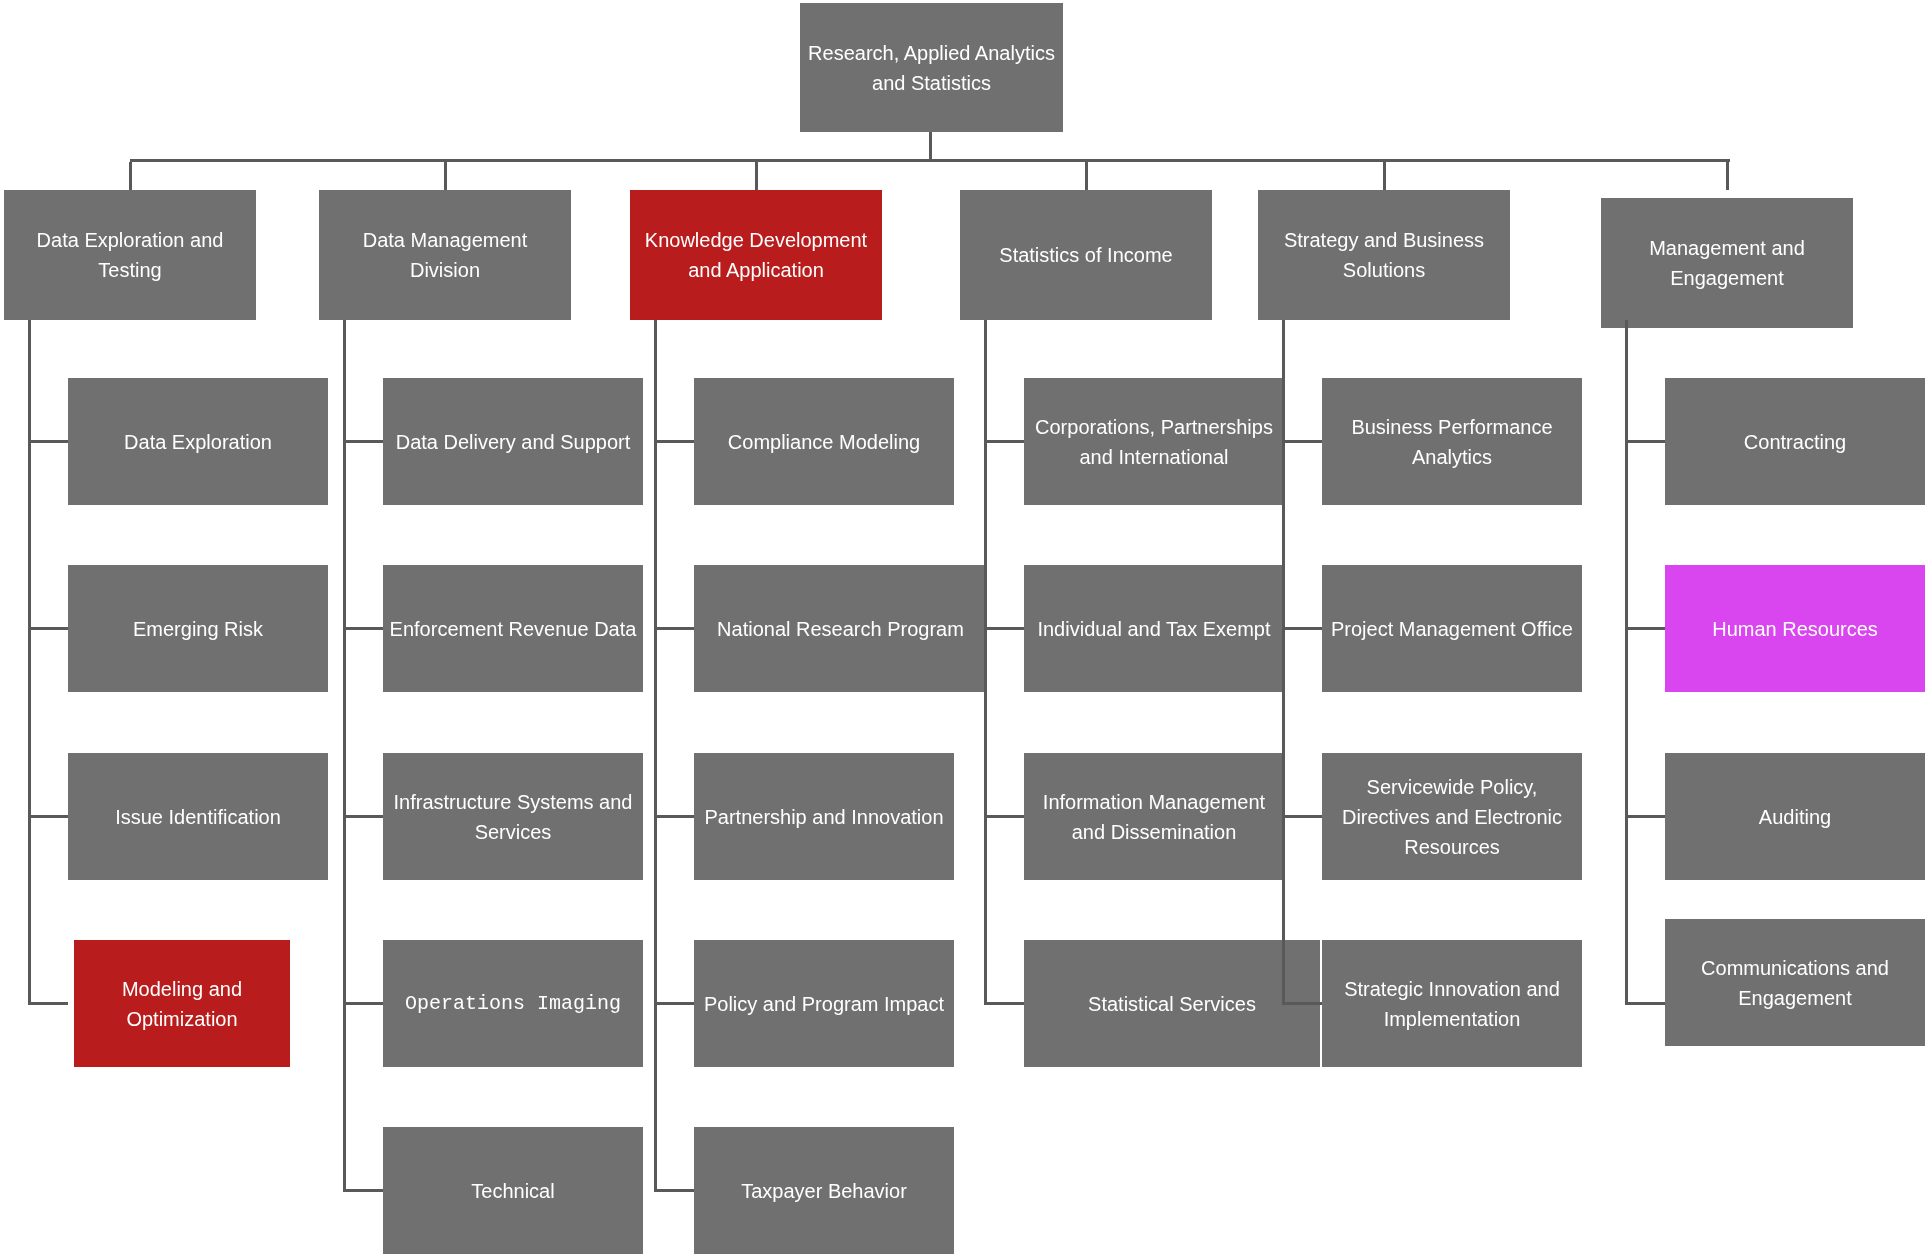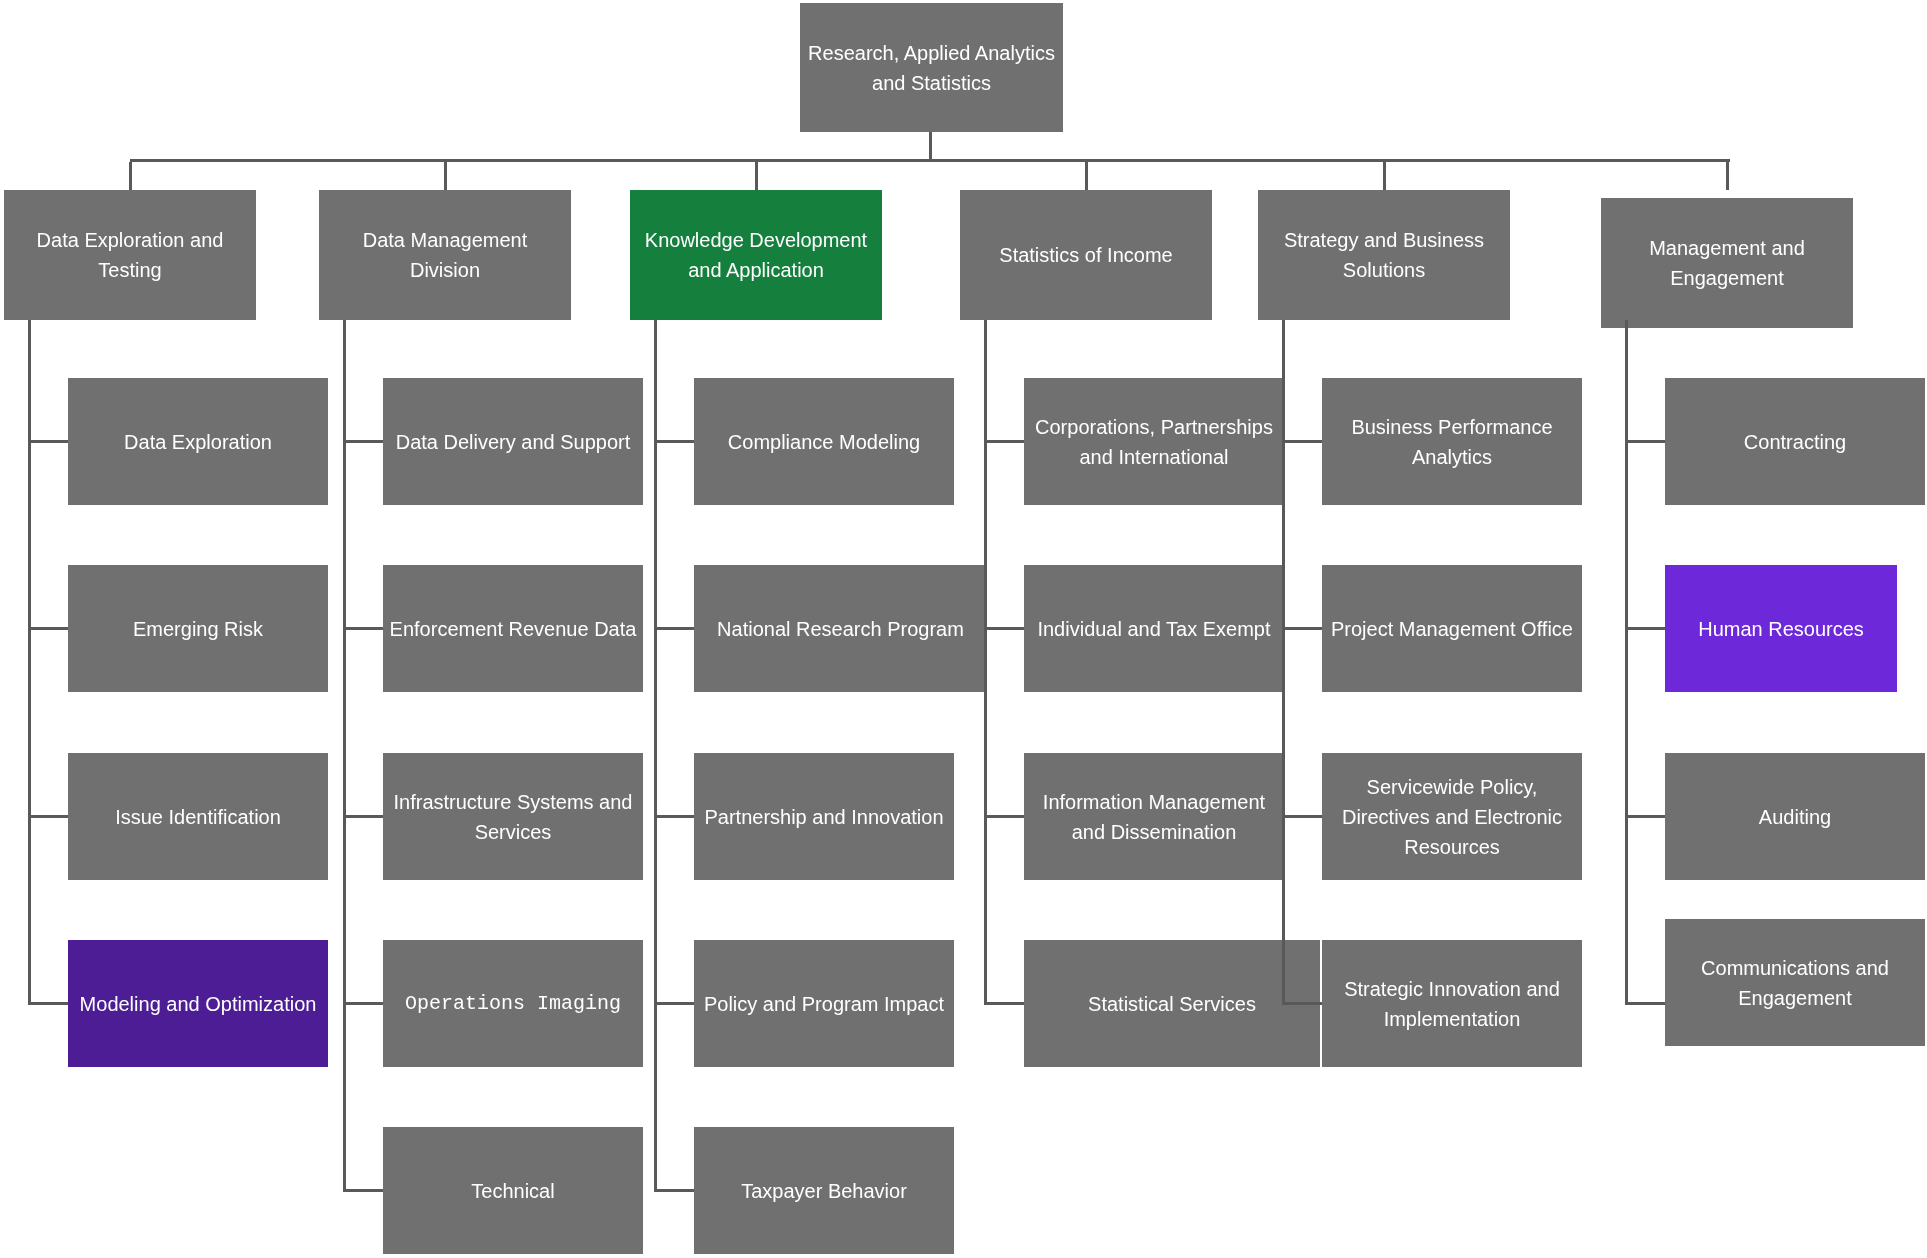--- a/index.html
+++ b/index.html
@@ -44,36 +44,36 @@
     <div class="line" style="left: 128.5px; top: 162px; width: 3px; height: 28px; background: rgb(89, 89, 89);"></div>
     <div class="box" style="left: 4px; top: 190px; width: 252px; height: 130px; background: rgb(112, 112, 112); color: rgb(255, 255, 255);">Data Exploration and Testing</div>
     <div class="line" style="left: 28px; top: 320px; width: 3px; height: 684.9px; background: rgb(89, 89, 89);"></div>
     <div class="line" style="left: 28px; top: 440px; width: 40px; height: 3px; background: rgb(89, 89, 89);"></div>
     <div class="box" style="left: 68px; top: 378px; width: 260px; height: 127px; background: rgb(112, 112, 112); color: rgb(255, 255, 255);">Data Exploration</div>
     <div class="line" style="left: 28px; top: 627px; width: 40px; height: 3px; background: rgb(89, 89, 89);"></div>
     <div class="box" style="left: 68px; top: 565px; width: 260px; height: 127px; background: rgb(112, 112, 112); color: rgb(255, 255, 255);">Emerging Risk</div>
     <div class="line" style="left: 28px; top: 815px; width: 40px; height: 3px; background: rgb(89, 89, 89);"></div>
     <div class="box" style="left: 68px; top: 753px; width: 260px; height: 127px; background: rgb(112, 112, 112); color: rgb(255, 255, 255);">Issue Identification</div>
     <div class="line" style="left: 28px; top: 1002px; width: 40px; height: 3px; background: rgb(89, 89, 89);"></div>
-    <div class="box" style="left: 68px; top: 940px; width: 260px; height: 127px; background: #4c1d95; color: rgb(255, 255, 255);">Modeling and Optimization</div>
+    <div class="box" style="left: 74px; top: 940px; width: 216px; height: 127px; background: #b91c1c; color: rgb(255, 255, 255);">Modeling and Optimization</div>
     <div class="line" style="left: 443.5px; top: 162px; width: 3px; height: 28px; background: rgb(89, 89, 89);"></div>
     <div class="box" style="left: 319px; top: 190px; width: 252px; height: 130px; background: rgb(112, 112, 112); color: rgb(255, 255, 255);">Data Management Division</div>
     <div class="line" style="left: 343px; top: 320px; width: 3px; height: 872.2px; background: rgb(89, 89, 89);"></div>
     <div class="line" style="left: 343px; top: 440px; width: 40px; height: 3px; background: rgb(89, 89, 89);"></div>
     <div class="box" style="left: 383px; top: 378px; width: 260px; height: 127px; background: rgb(112, 112, 112); color: rgb(255, 255, 255);">Data Delivery and Support</div>
     <div class="line" style="left: 343px; top: 627px; width: 40px; height: 3px; background: rgb(89, 89, 89);"></div>
     <div class="box" style="left: 383px; top: 565px; width: 260px; height: 127px; background: rgb(112, 112, 112); color: rgb(255, 255, 255);">Enforcement Revenue Data</div>
     <div class="line" style="left: 343px; top: 815px; width: 40px; height: 3px; background: rgb(89, 89, 89);"></div>
     <div class="box" style="left: 383px; top: 753px; width: 260px; height: 127px; background: rgb(112, 112, 112); color: rgb(255, 255, 255);">Infrastructure Systems and Services</div>
     <div class="line" style="left: 343px; top: 1002px; width: 40px; height: 3px; background: rgb(89, 89, 89);"></div>
     <div class="box" style="left: 383px; top: 940px; width: 260px; height: 127px; background: rgb(112, 112, 112); color: rgb(255, 255, 255); font-family: Liberation Mono, monospace;">Operations Imaging</div>
     <div class="line" style="left: 343px; top: 1189px; width: 40px; height: 3px; background: rgb(89, 89, 89);"></div>
     <div class="box" style="left: 383px; top: 1127px; width: 260px; height: 127px; background: rgb(112, 112, 112); color: rgb(255, 255, 255);">Technical</div>
     <div class="line" style="left: 754.5px; top: 162px; width: 3px; height: 28px; background: rgb(89, 89, 89);"></div>
-    <div class="box" style="left: 630px; top: 190px; width: 252px; height: 130px; background: #15803d; color: rgb(255, 255, 255);">Knowledge Development and Application</div>
+    <div class="box" style="left: 630px; top: 190px; width: 252px; height: 130px; background: #b91c1c; color: rgb(255, 255, 255);">Knowledge Development and Application</div>
     <div class="line" style="left: 654px; top: 320px; width: 3px; height: 872.2px; background: rgb(89, 89, 89);"></div>
     <div class="line" style="left: 654px; top: 440px; width: 40px; height: 3px; background: rgb(89, 89, 89);"></div>
     <div class="box" style="left: 694px; top: 378px; width: 260px; height: 127px; background: rgb(112, 112, 112); color: rgb(255, 255, 255);">Compliance Modeling</div>
     <div class="line" style="left: 654px; top: 627px; width: 40px; height: 3px; background: rgb(89, 89, 89);"></div>
     <div class="box" style="left: 694px; top: 565px; width: 293px; height: 127px; background: rgb(112, 112, 112); color: rgb(255, 255, 255);">National Research Program</div>
     <div class="line" style="left: 654px; top: 815px; width: 40px; height: 3px; background: rgb(89, 89, 89);"></div>
     <div class="box" style="left: 694px; top: 753px; width: 260px; height: 127px; background: rgb(112, 112, 112); color: rgb(255, 255, 255);">Partnership and Innovation</div>
     <div class="line" style="left: 654px; top: 1002px; width: 40px; height: 3px; background: rgb(89, 89, 89);"></div>
     <div class="box" style="left: 694px; top: 940px; width: 260px; height: 127px; background: rgb(112, 112, 112); color: rgb(255, 255, 255);">Policy and Program Impact</div>
     <div class="line" style="left: 654px; top: 1189px; width: 40px; height: 3px; background: rgb(89, 89, 89);"></div>
@@ -99,18 +99,18 @@
     <div class="line" style="left: 1282px; top: 815px; width: 40px; height: 3px; background: rgb(89, 89, 89);"></div>
     <div class="box" style="left: 1322px; top: 753px; width: 260px; height: 127px; background: rgb(112, 112, 112); color: rgb(255, 255, 255);">Servicewide Policy, Directives and Electronic Resources</div>
     <div class="line" style="left: 1282px; top: 1002px; width: 40px; height: 3px; background: rgb(89, 89, 89);"></div>
     <div class="box" style="left: 1322px; top: 940px; width: 260px; height: 127px; background: rgb(112, 112, 112); color: rgb(255, 255, 255);">Strategic Innovation and Implementation</div>
     <div class="line" style="left: 1725.5px; top: 162px; width: 3px; height: 28px; background: rgb(89, 89, 89);"></div>
     <div class="box" style="left: 1601px; top: 190px; width: 252px; height: 130px; background: rgb(112, 112, 112); color: rgb(255, 255, 255); margin-top: 8px;">Management and Engagement</div>
     <div class="line" style="left: 1625px; top: 320px; width: 3px; height: 684.9px; background: rgb(89, 89, 89);"></div>
     <div class="line" style="left: 1625px; top: 440px; width: 40px; height: 3px; background: rgb(89, 89, 89);"></div>
     <div class="box" style="left: 1665px; top: 378px; width: 260px; height: 127px; background: rgb(112, 112, 112); color: rgb(255, 255, 255);">Contracting</div>
     <div class="line" style="left: 1625px; top: 627px; width: 40px; height: 3px; background: rgb(89, 89, 89);"></div>
-    <div class="box" style="left: 1665px; top: 565px; width: 232px; height: 127px; background: #6d28d9; color: rgb(255, 255, 255);">Human Resources</div>
+    <div class="box" style="left: 1665px; top: 565px; width: 260px; height: 127px; background: #d946ef; color: rgb(255, 255, 255);">Human Resources</div>
     <div class="line" style="left: 1625px; top: 815px; width: 40px; height: 3px; background: rgb(89, 89, 89);"></div>
     <div class="box" style="left: 1665px; top: 753px; width: 260px; height: 127px; background: rgb(112, 112, 112); color: rgb(255, 255, 255);">Auditing</div>
     <div class="line" style="left: 1625px; top: 1002px; width: 40px; height: 3px; background: rgb(89, 89, 89);"></div>
     <div class="box" style="left: 1665px; top: 919px; width: 260px; height: 127px; background: rgb(112, 112, 112); color: rgb(255, 255, 255);">Communications and Engagement</div>
   </div>
 
 </body></html>

